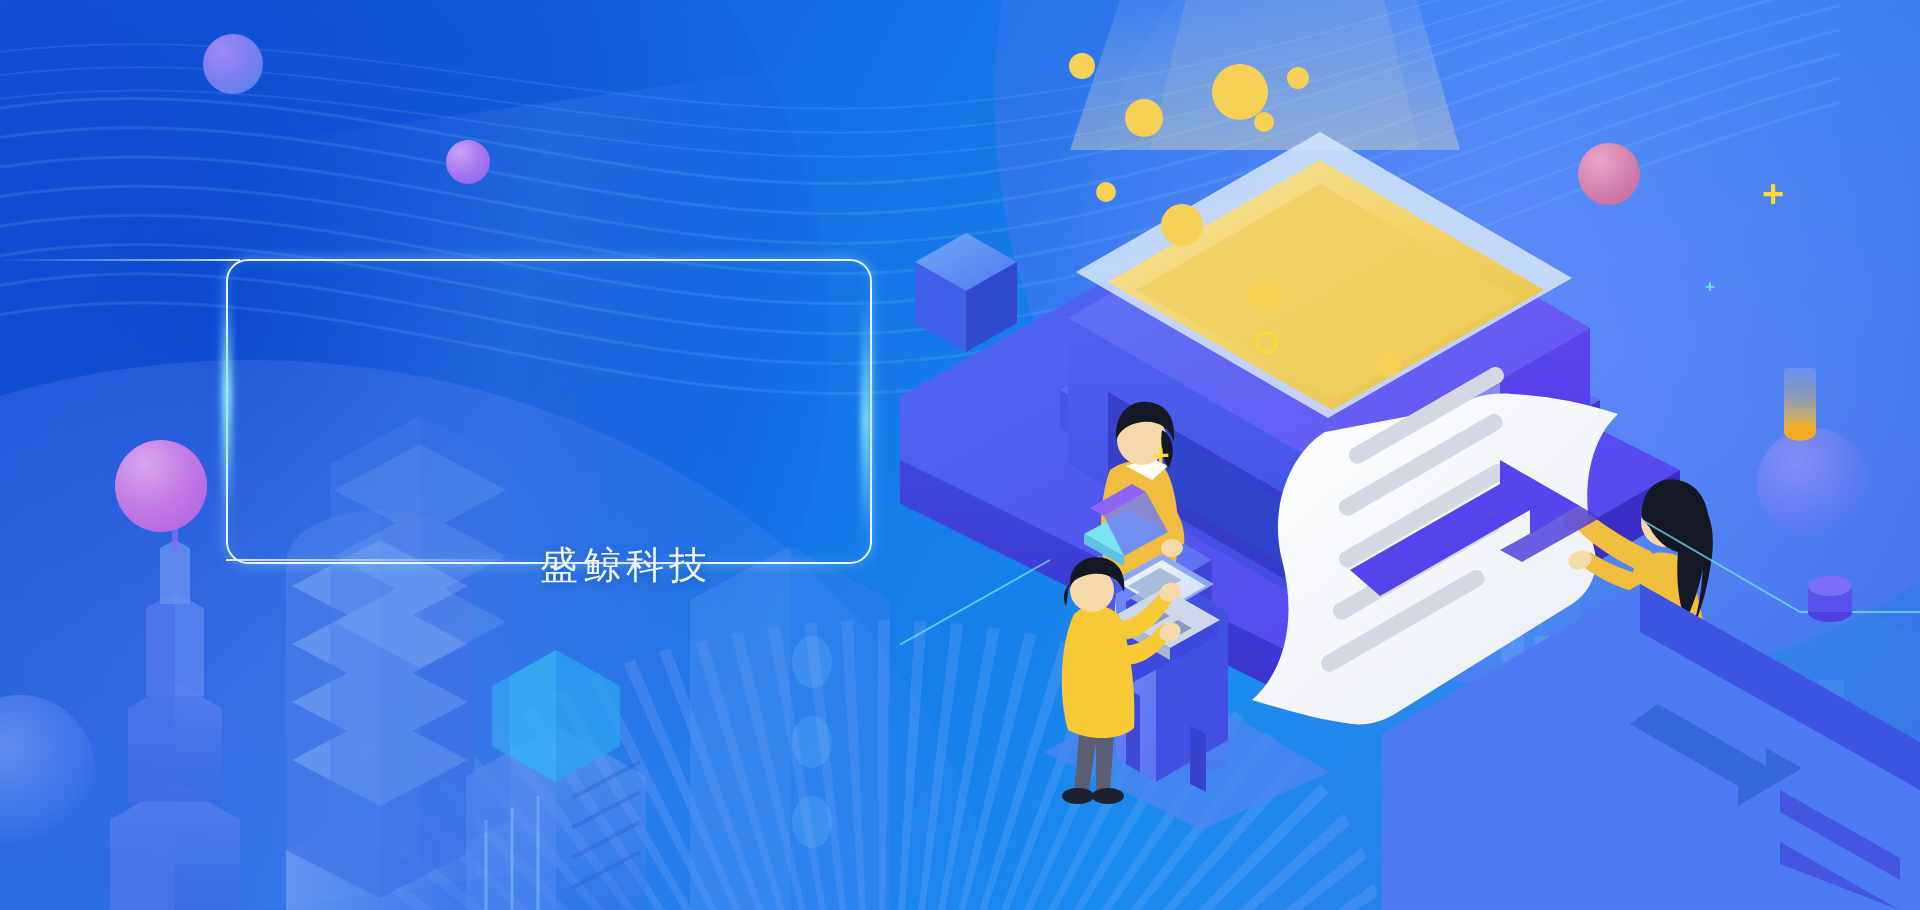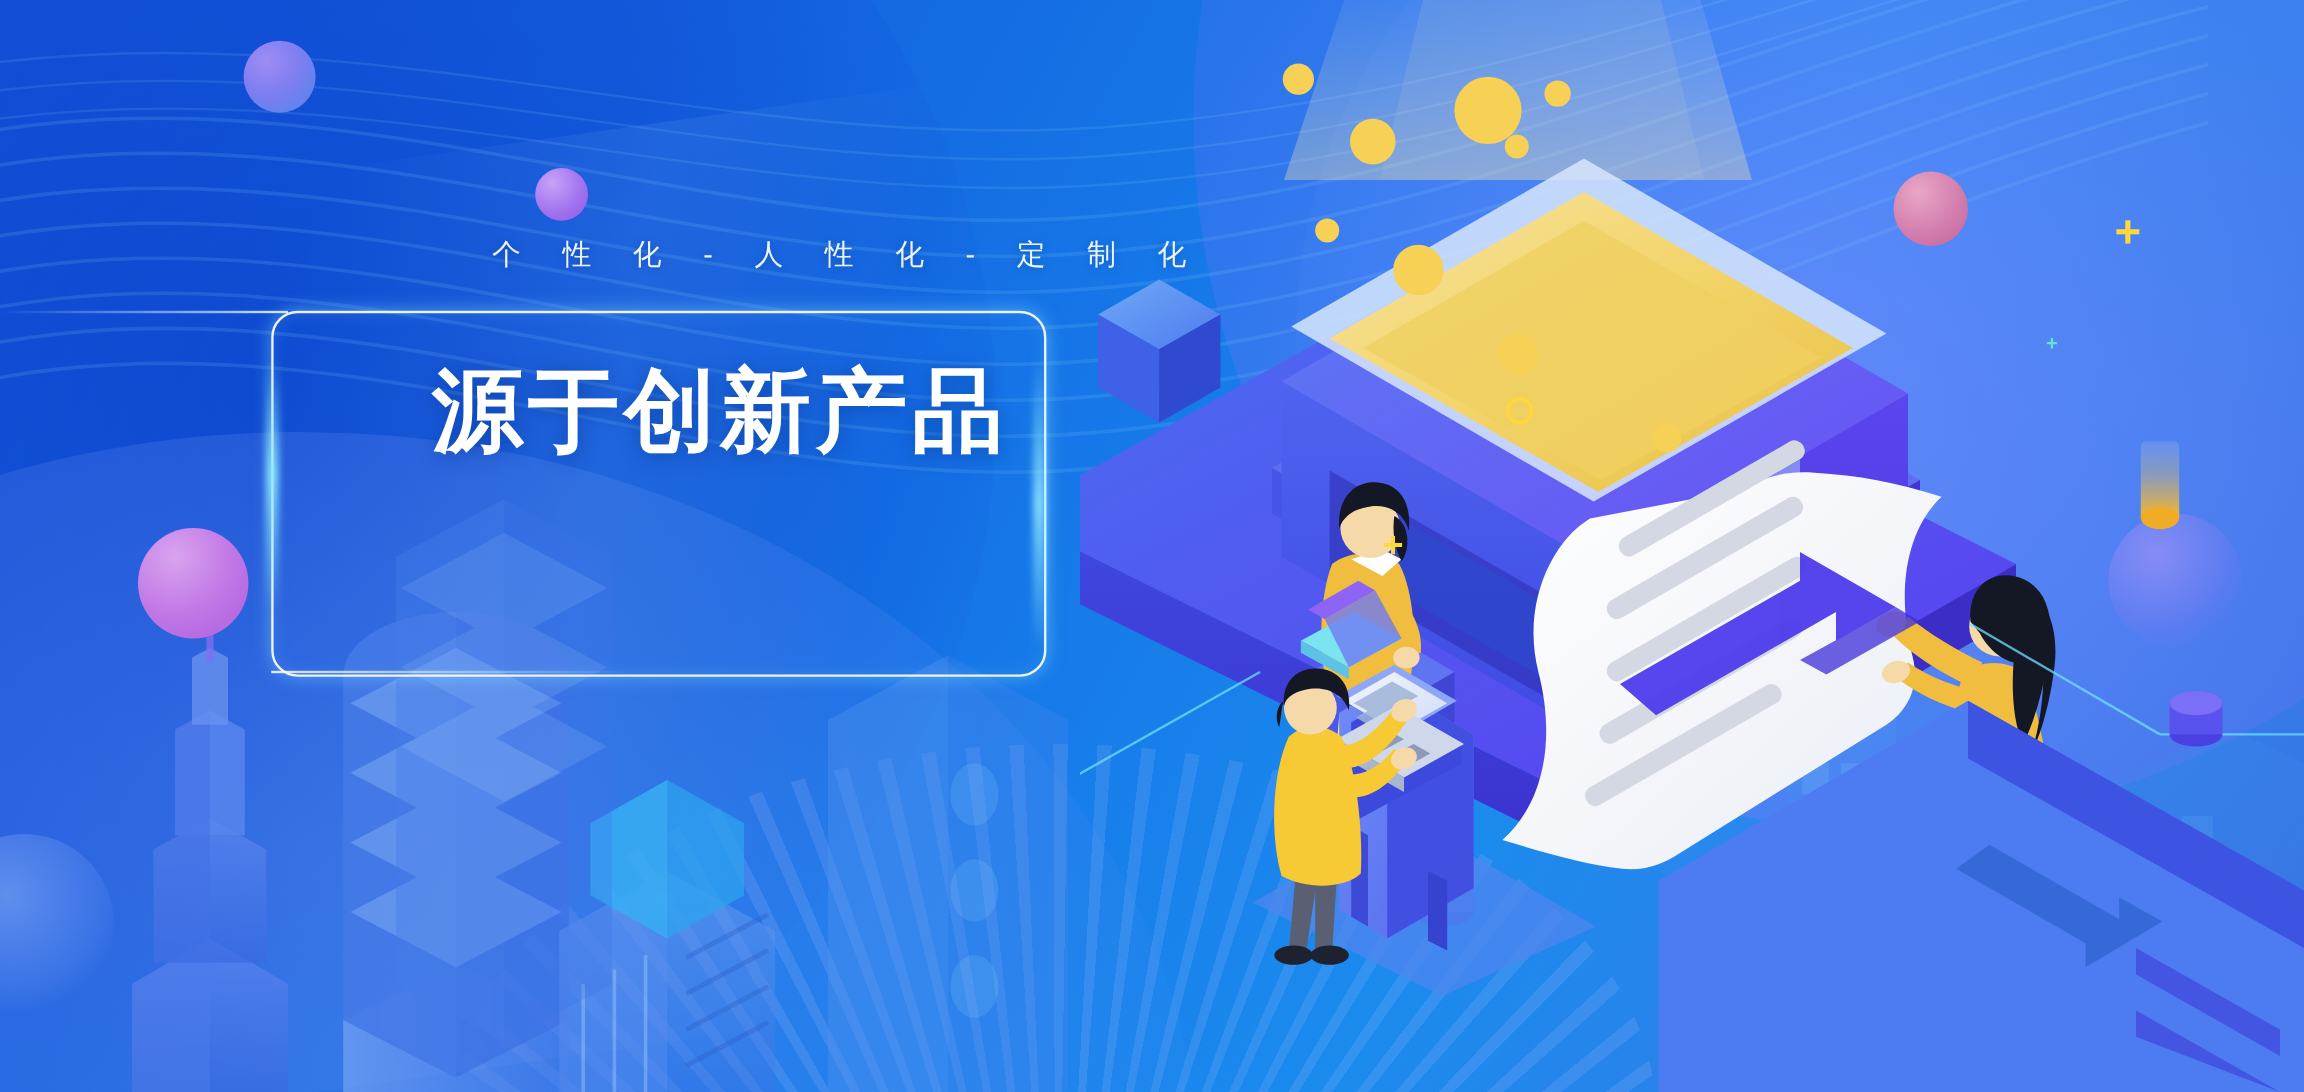--- a/index.html
+++ b/index.html
@@ -599,21 +599,20 @@
     <div class="cap"></div>
   </div>
 
   <div class="frame-line-h"></div>
   <div class="frame"></div>
   <div class="frame-glow-l"></div>
   <div class="frame-glow-r"></div>
   <div class="frame-line-h2"></div>
 
   <div class="text-block">
-    <div class="tagline">个 性 化 - 人 性 化 - 定 制 化</div>
-
-    <div class="headline-1">源于创新产品</div>
-
-
+
+
+
+    <div class="company">盛鲸科技</div>
 
   </div>
 
 </div>
 
 </body></html>

